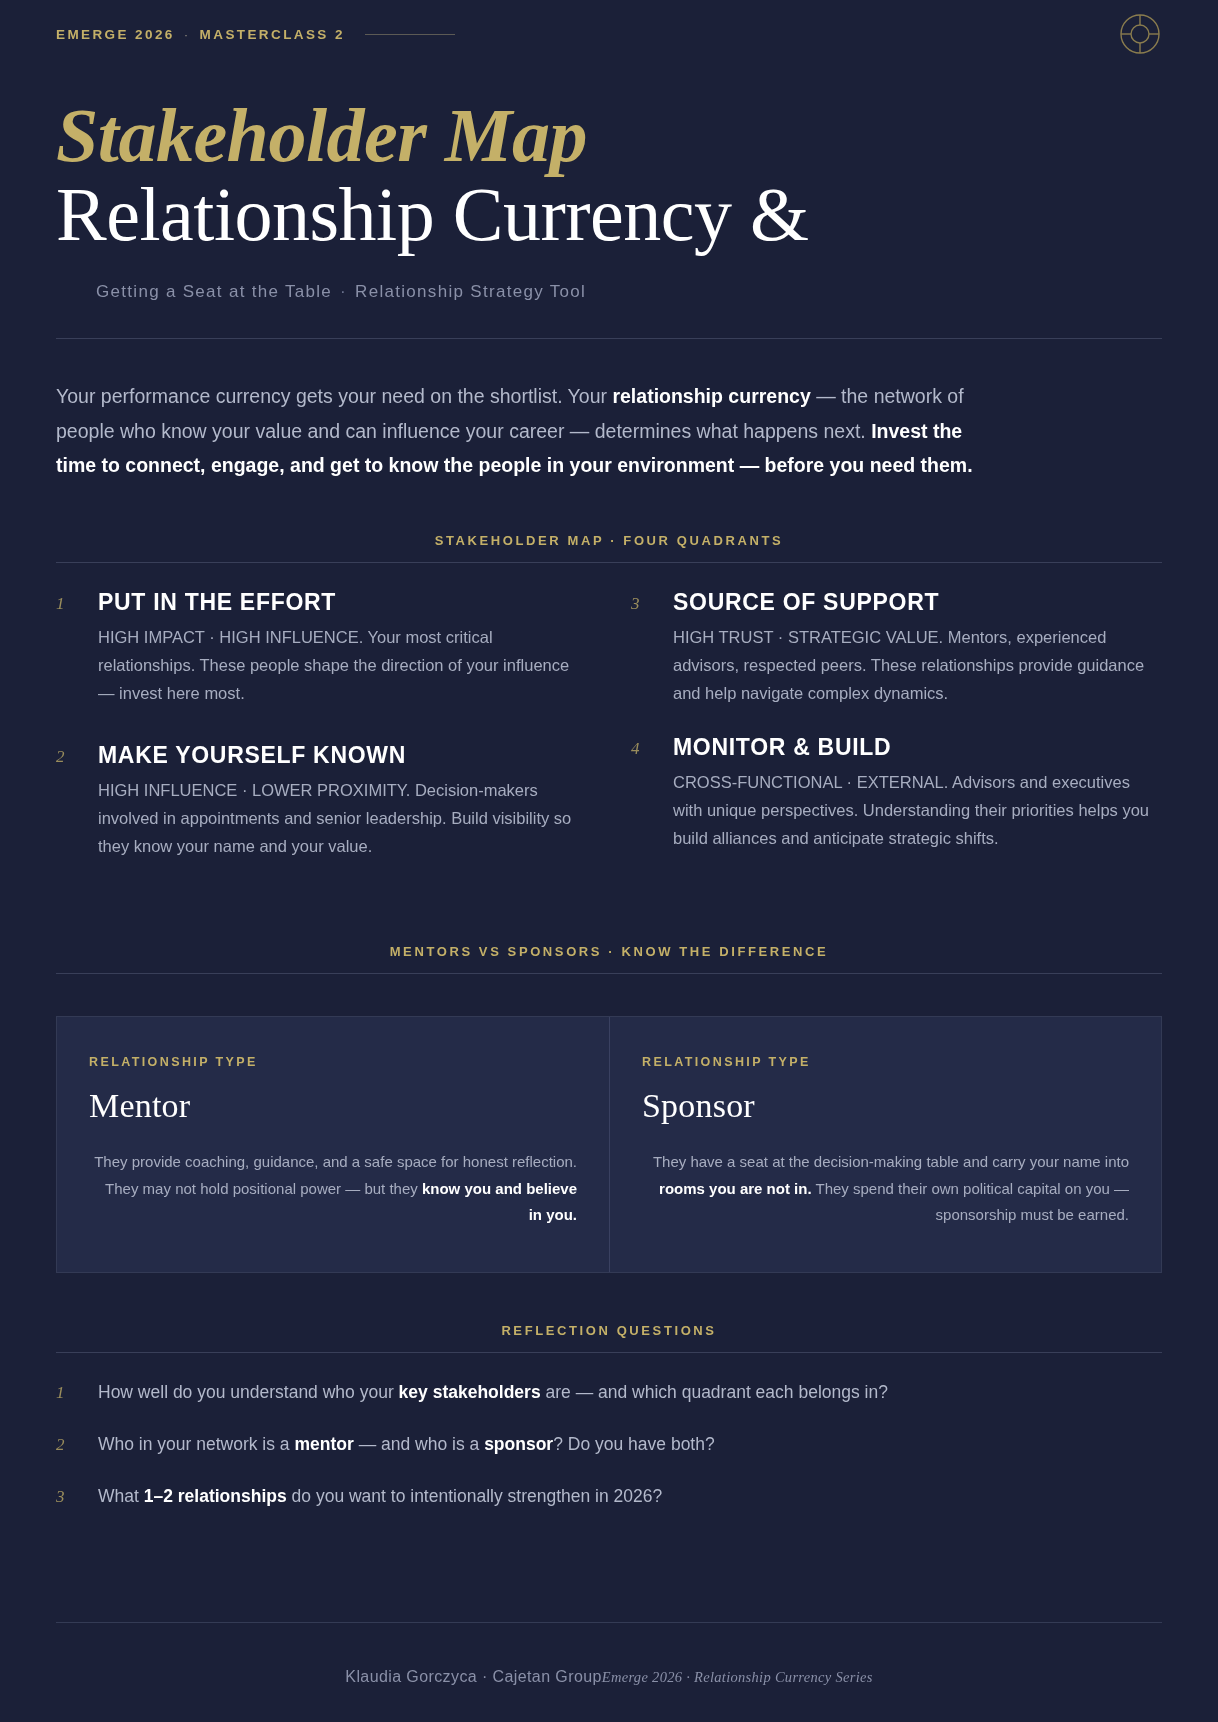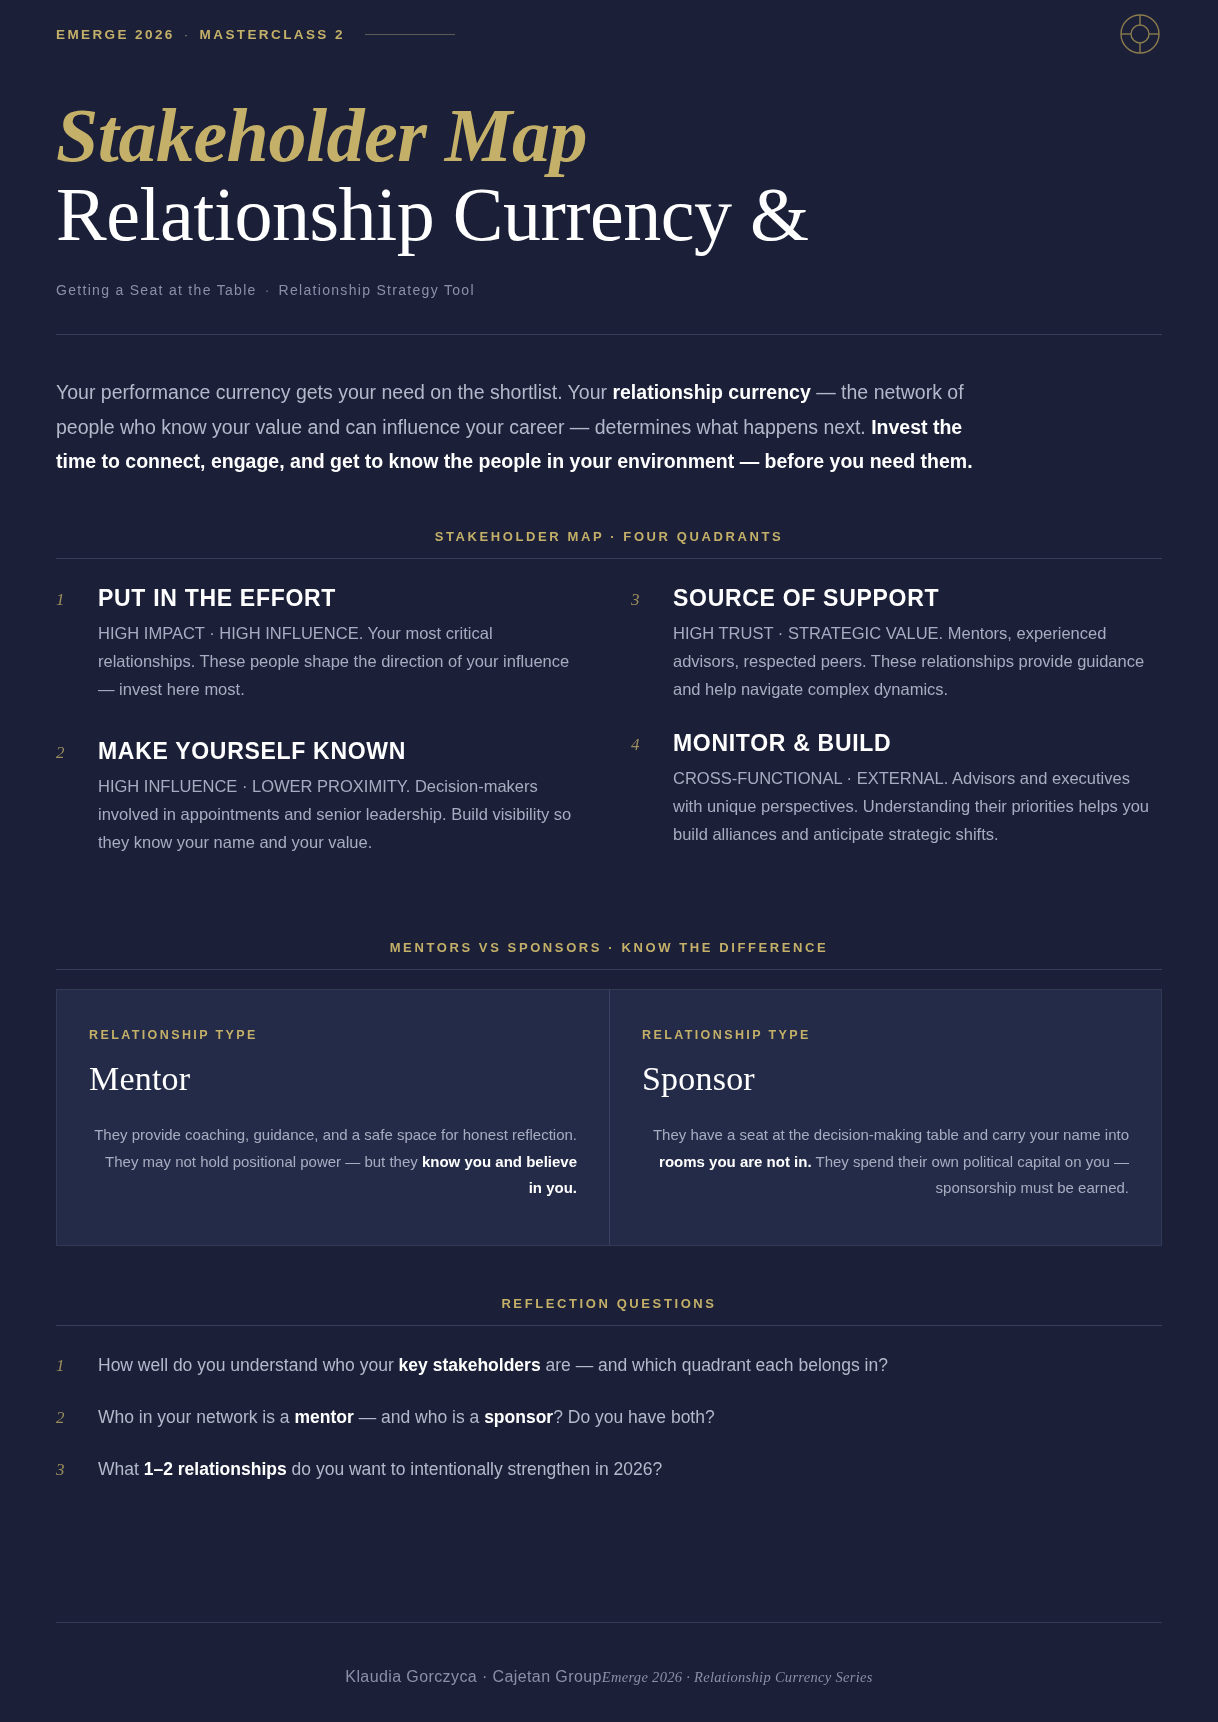--- a/index.html
+++ b/index.html
@@ -70,23 +70,24 @@
     letter-spacing: -0.5px;
   }
   .title-line.accent {
     color: #c4b068;
     font-style: italic;
     font-weight: 700;
     margin-top: 6px;
   }
   .subtitle {
     margin-top: 28px;
-    font-size: 14px;
+    font-size: 17px;
     letter-spacing: 1.3px;
     color: #8a90a8;
+    margin-left: 40px;
   }
   .subtitle .sep { padding: 0 8px; color: #6d7punt; color:#6d7490; }
 
   .hr {
     height: 1px;
     background: #393f59;
     margin-top: 36px;
   }
 
   
@@ -143,21 +144,21 @@
   .q-desc {
     font-size: 16.5px;
     line-height: 1.69;
     color: #a7adc0;
   }
 
   .q-col.right .q-item:first-child { margin-bottom: 26px; }
 
   
   .cards {
-    margin-top: 19px;
+    margin-top: 42px;
     display: grid;
     grid-template-columns: 1fr 1fr;
     border: 1px solid #333a55;
     background: #14532d;
   }
   .card {
     padding: 38px 32px 44px 32px;
     background: #242b48;
   }
   .card + .card { border-left: 1px solid #3a4161; }

